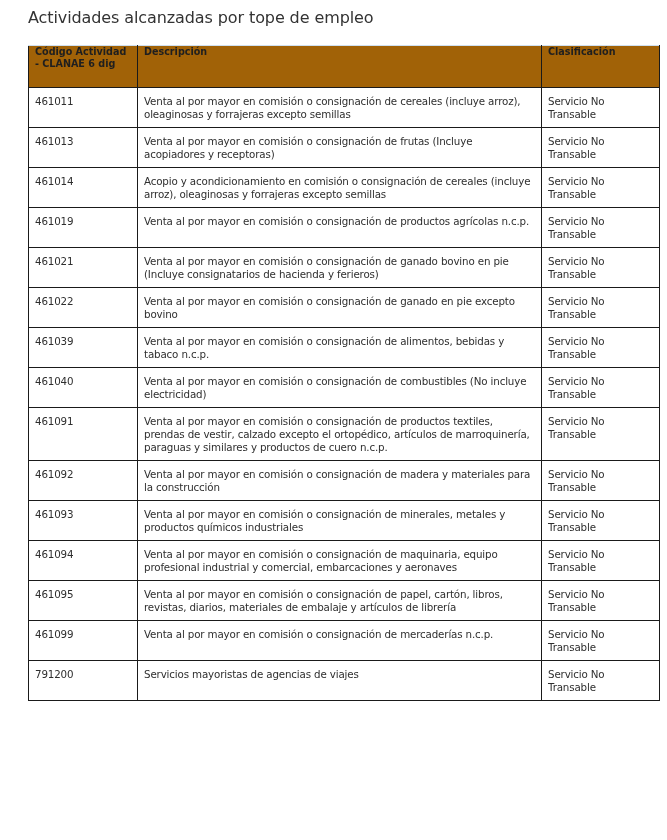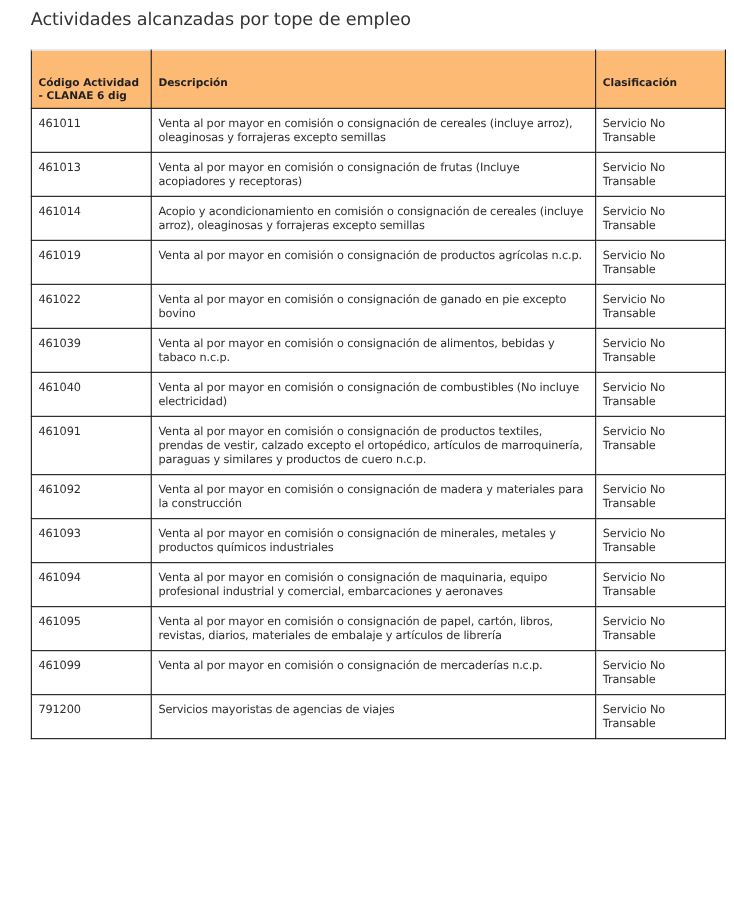--- a/index.html
+++ b/index.html
@@ -38,27 +38,27 @@
     table.activities col.c3 { width: 118px; }
     table.activities th,
     table.activities td {
       border: 1px solid #1a1a1a;
       vertical-align: top;
       text-align: left;
       padding: 7px 6px 4px 6px;
       box-sizing: border-box;
     }
     table.activities thead th {
-      background: #fdba74;
+      background: #a16207;
       font-weight: bold;
       font-size: 9.6px;
       line-height: 12px;
       color: #1f1f1f;
       height: 42px;
-      padding-top: 24px;
+      padding-top: 0;
       border-top-color: #cfe0f1;
     }
     table.activities thead th.first { border-left-color: #1a1a1a; }
     table.activities tbody tr { height: 40px; }
     table.activities tbody tr.tall { height: 53px; }
     table.activities td {
       color: #2e2e2e;
       letter-spacing: -0.15px;
     }
     .cls-line { display: block; }
@@ -108,20 +108,28 @@
       </tr>
       <tr>
         <td>461019</td>
         <td>Venta al por mayor en comisión o consignación de productos agrícolas n.c.p.</td>
         <td>
           <span class="cls-line">Servicio No</span>
           <span class="cls-line">Transable</span>
         </td>
       </tr>
       <tr>
+        <td>461021</td>
+        <td>Venta al por mayor en comisión o consignación de ganado bovino en pie (Incluye consignatarios de hacienda y ferieros)</td>
+        <td>
+          <span class="cls-line">Servicio No</span>
+          <span class="cls-line">Transable</span>
+        </td>
+      </tr>
+      <tr>
         <td>461022</td>
         <td>Venta al por mayor en comisión o consignación de ganado en pie excepto bovino</td>
         <td>
           <span class="cls-line">Servicio No</span>
           <span class="cls-line">Transable</span>
         </td>
       </tr>
       <tr>
         <td>461039</td>
         <td>Venta al por mayor en comisión o consignación de alimentos, bebidas y tabaco n.c.p.</td>

